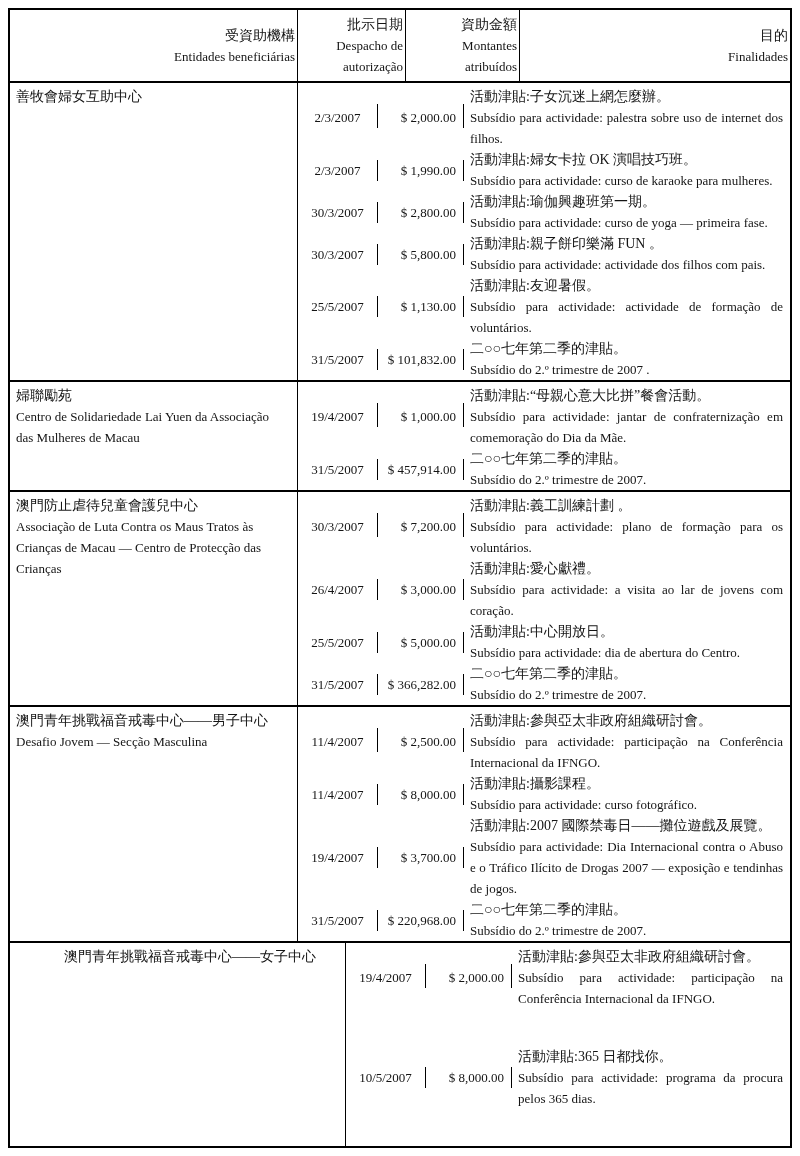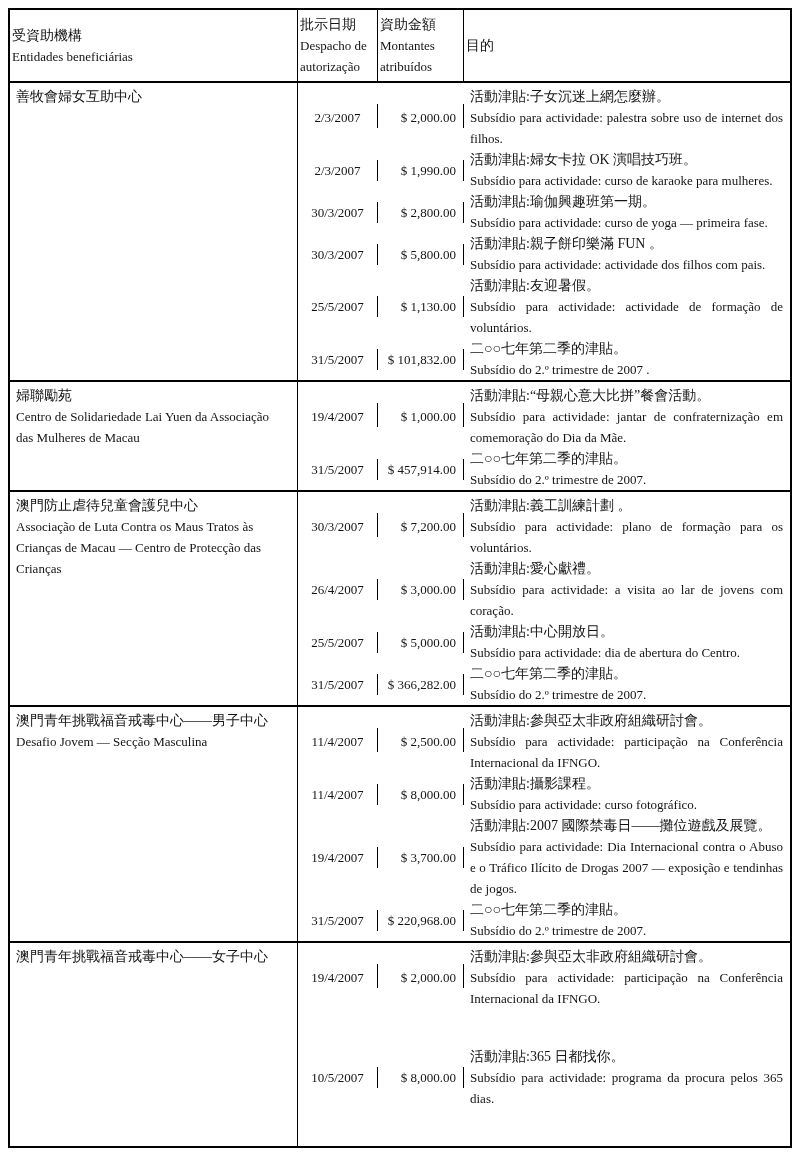--- a/index.html
+++ b/index.html
@@ -12,36 +12,36 @@
   .page { width: 800px; height: 1156px; padding: 8px; }
   .table {
     width: 784px; height: 1140px;
     border: 2px solid #000;
     display: flex; flex-direction: column;
     font-size: 14px; line-height: 21px;
     overflow: hidden;
   }
 
   
-  .header-row { display: flex; border-bottom: 2px solid #000; text-align: left; }
+  .header-row { display: flex; border-bottom: 2px solid #000; text-align: right; gap: 28px; }
   .header-cell {
     padding: 4px 2px;
     display: flex; flex-direction: column; justify-content: center;
   }
   .h-zh { font-size: 14px; }
   .h-pt { font-size: 13px; }
   .h-entity  { width: 288px; border-right: 1px solid #000; }
   .h-date    { width: 80px;  border-right: 1px solid #000; }
   .h-amount  { width: 86px;  border-right: 1px solid #000; }
   .h-purpose { flex: 1; }
 
   
   .table-body { flex: 1; display: flex; flex-direction: column; }
   .group-row { display: flex; border-bottom: 2px solid #000; }
-  .group-row:last-child { border-bottom: none; flex: 1; }
+  .group-row:last-child { border-bottom: none; flex: 1; margin-left: 48px; }
 
   .entity-cell {
     width: 288px; border-right: 1px solid #000;
     padding: 3px 9px 4px 6px;
   }
   .entity-zh { font-size: 14px; }
   .entity-pt { font-size: 13px; }
 
   .entries { flex: 1; display: flex; flex-direction: column; }
   .entry-row { display: flex; align-items: center; }
@@ -75,20 +75,21 @@
       <div class="header-cell h-date">
         <div class="h-zh">批示日期</div>
         <div class="h-pt">Despacho de autorização</div>
       </div>
       <div class="header-cell h-amount">
         <div class="h-zh">資助金額</div>
         <div class="h-pt">Montantes atribuídos</div>
       </div>
       <div class="header-cell h-purpose">
         <div class="h-zh">目的</div>
+        <div class="h-pt">Finalidades</div>
       </div>
     </div>
 
     <div class="table-body">
         <div class="group-row">
           <div class="entity-cell">
             <div class="entity-zh">善牧會婦女互助中心</div>
           </div>
           <div class="entries">
             <div class="entry-row">

